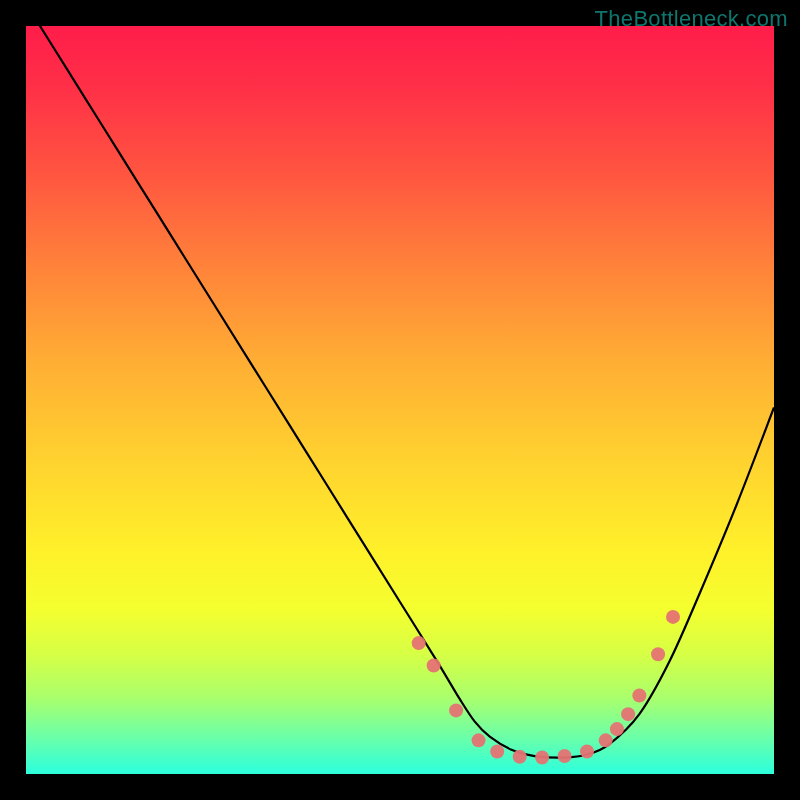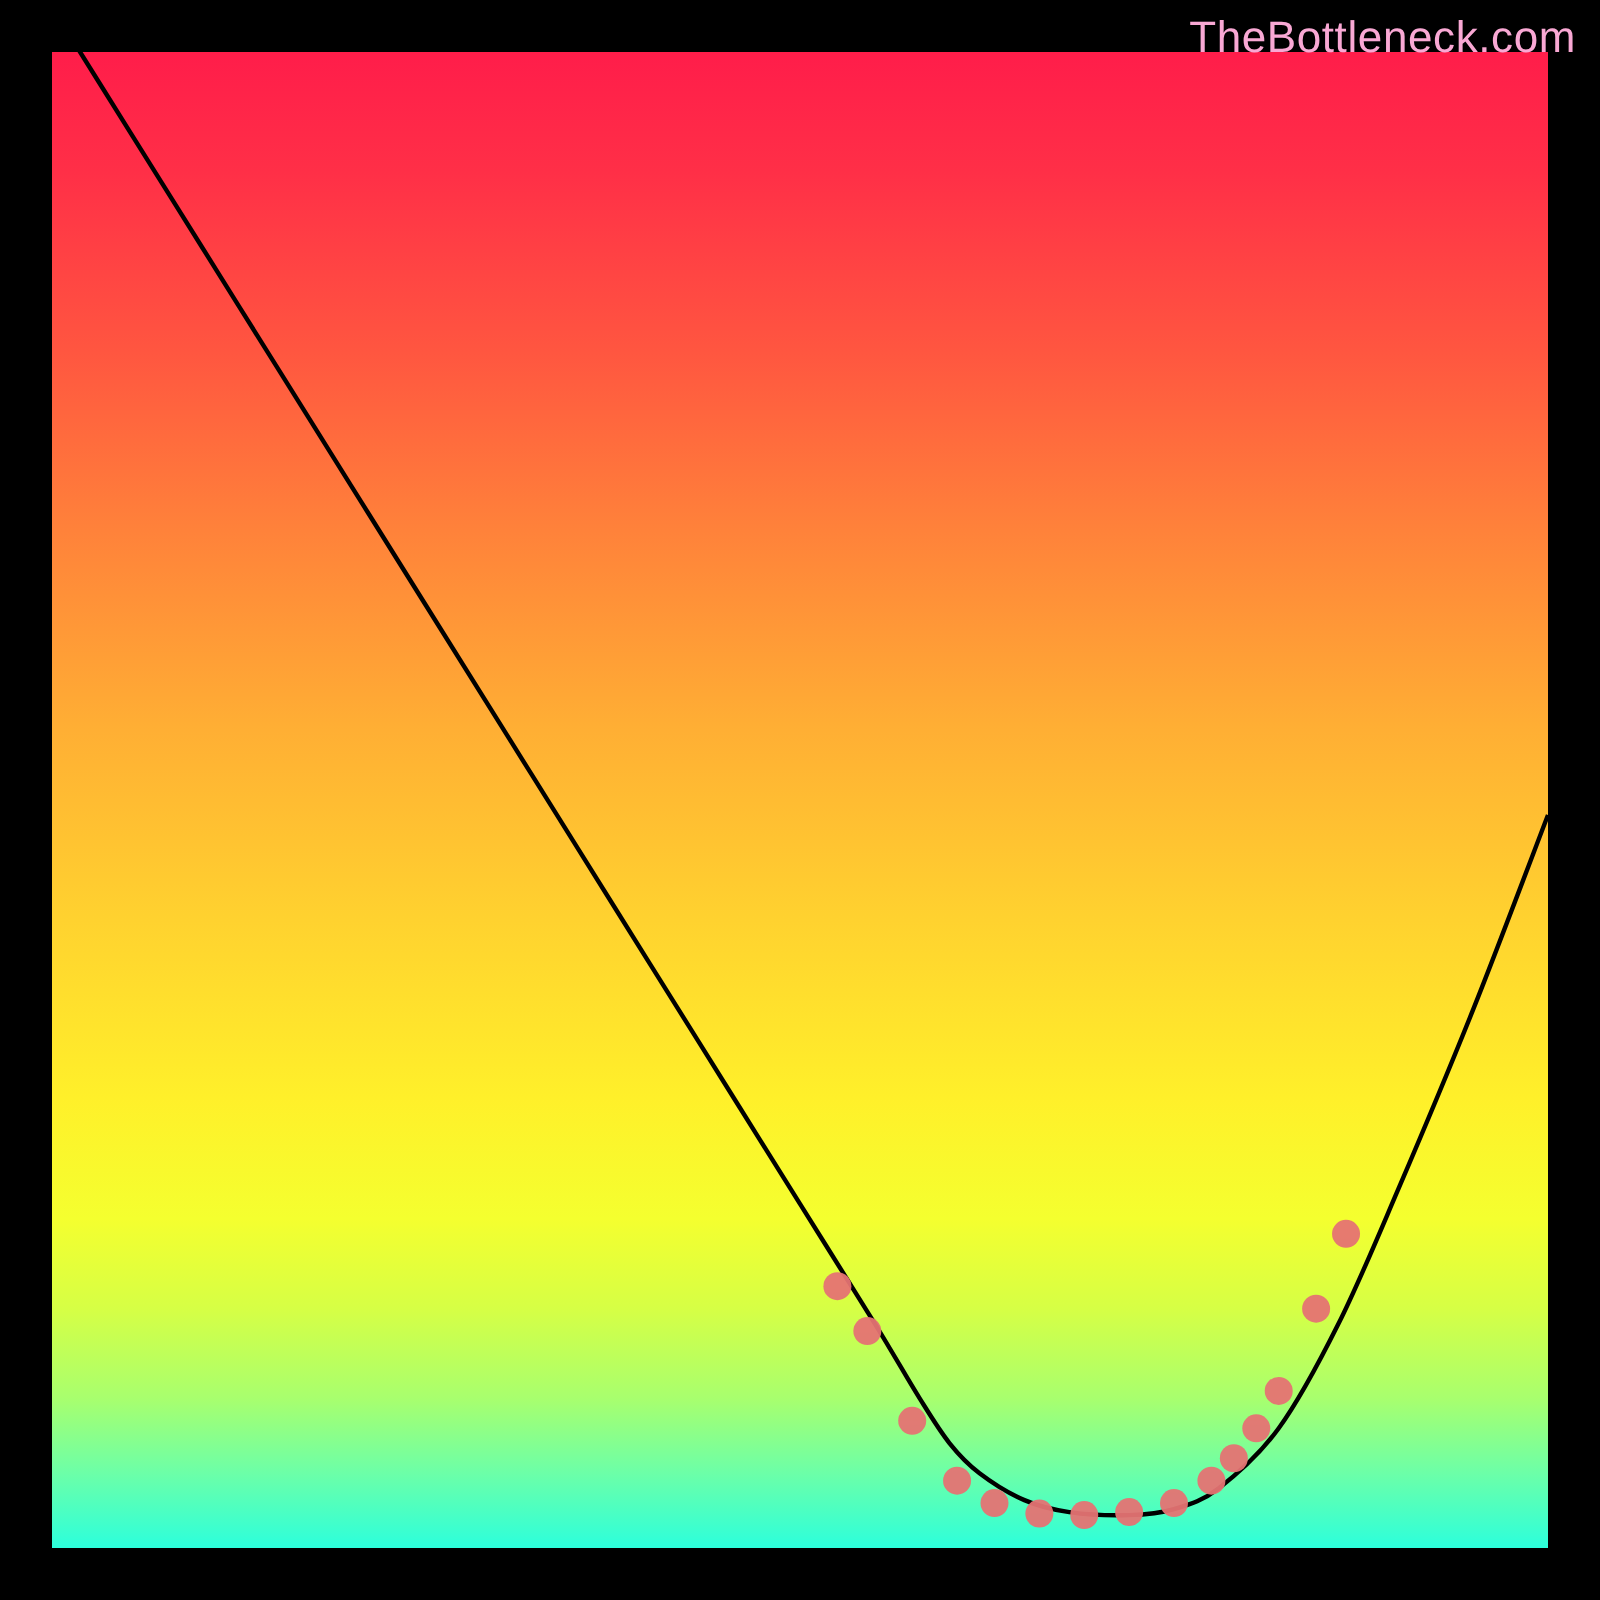--- a/index.html
+++ b/index.html
@@ -29,21 +29,21 @@
       #d6ff45 84%,
       #a8ff6e 90%,
       #6cffa8 95%,
       #2cffdc 100%
     );
   }
   .watermark {
     position: absolute;
     top: 6px;
     right: 12px;
-    color: #f9a8d4;
+    color: #0f766e;
     font-size: 22px;
     font-weight: 500;
     letter-spacing: 0.3px;
   }
   svg.curve {
     position: absolute;
     left: 0;
     top: 0;
     width: 748px;
     height: 748px;

